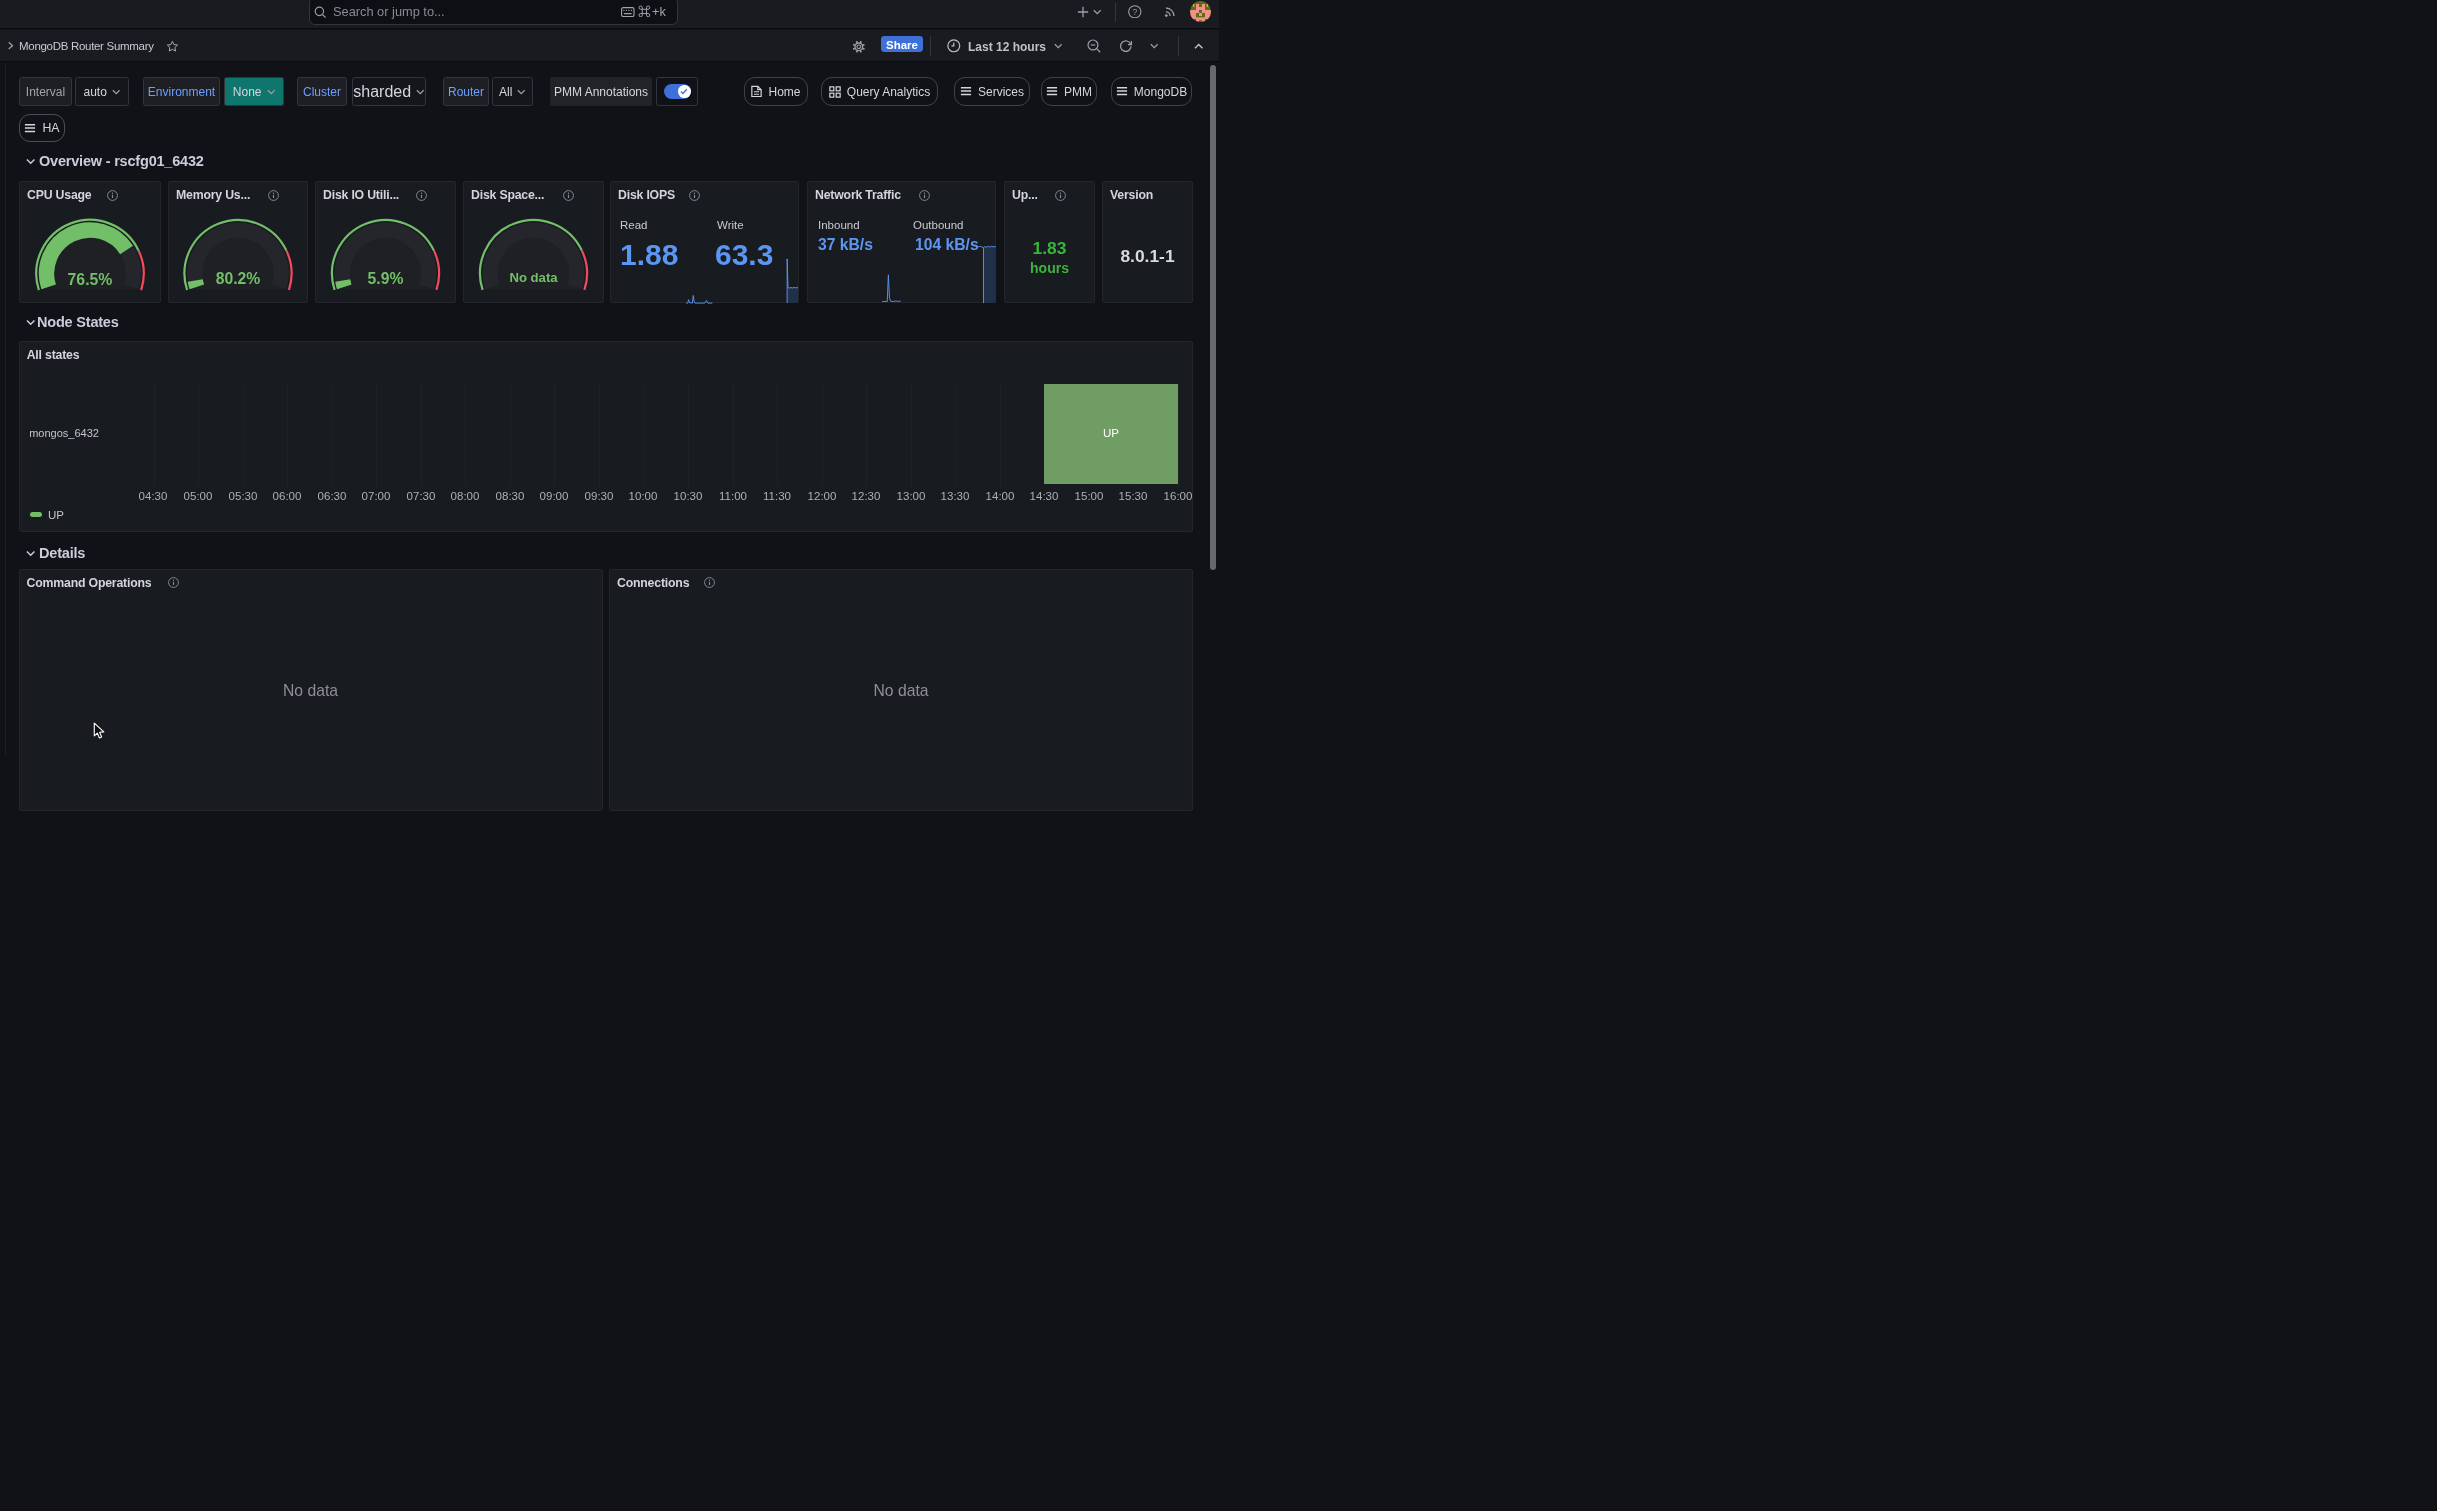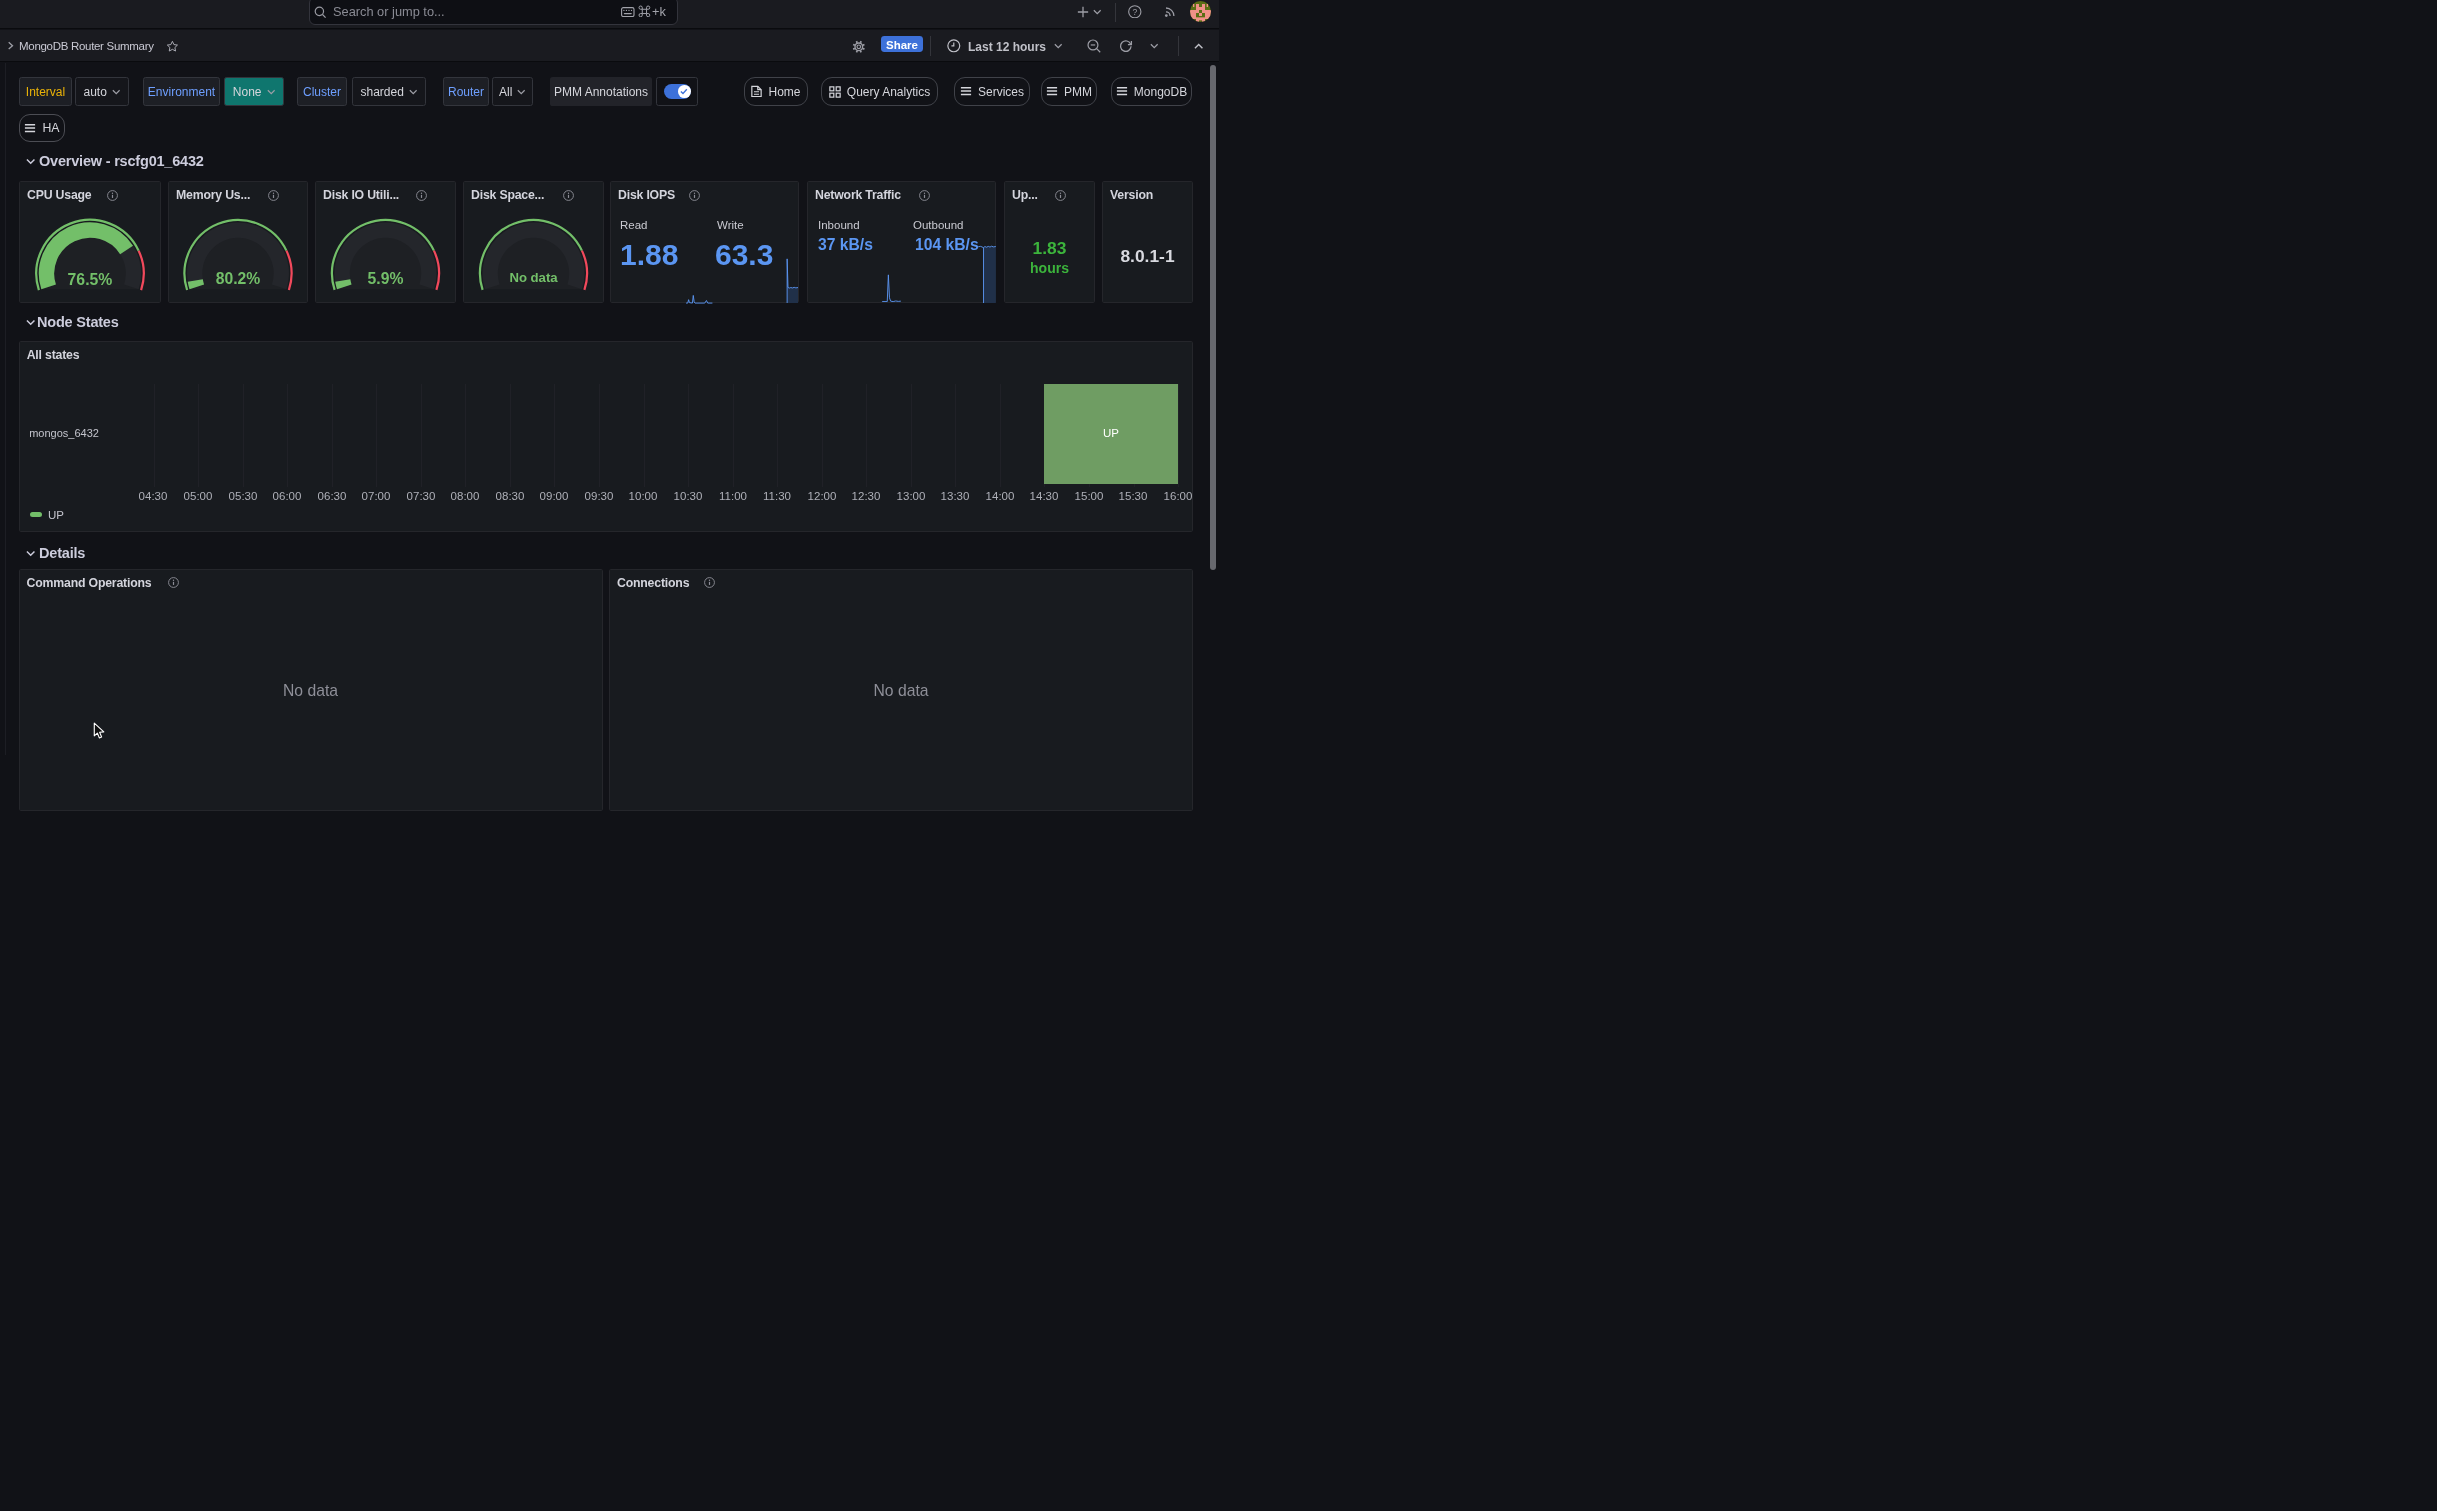--- a/index.html
+++ b/index.html
@@ -118,42 +118,42 @@
   </svg>
 <svg class="ico" style="left:1150px;top:43px" width="8.5" height="6" viewBox="0 0 10 7">
     <path d="M1 1.5 L5 5.5 L9 1.5" fill="none" stroke="#9d9ea6" stroke-width="1.5"></path>
   </svg>
 <div class="abs" style="left:1178px;top:36px;width:0.9px;height:19.6px;background:#34353b"></div>
 <svg class="ico" style="left:1194px;top:43px" width="9.4" height="6.8" viewBox="0 0 10 7">
     <path d="M1 5.5 L5 1.5 L9 5.5" fill="none" stroke="#c0c1c8" stroke-width="1.5"></path>
   </svg>
 <div class="abs" style="left:4.7px;top:63px;width:0.9px;height:692px;background:#1d1e24"></div>
 <div class="vbox" style="left:19px;top:77px;width:53px;background:#1d1f25">
-    <span style="color:#eab308;font-size:12px">Interval</span>
+    <span style="color:#a3a3a3;font-size:12px">Interval</span>
   </div>
 <div class="vbox" style="left:75px;top:77px;width:54px;background:#15161b">
     <span style="color:#d5d6dc;font-size:12px;margin-right:6px">auto</span>
     <svg width="8.5" height="6" viewBox="0 0 10 7" style="margin-top:1.7px;margin-left:-0.9px">
       <path d="M1 1.5 L5 5.5 L9 1.5" fill="none" stroke="#9d9ea6" stroke-width="1.5"></path>
     </svg>
   </div>
 <div class="vbox" style="left:143px;top:77px;width:77px;background:#1d1f25">
     <span style="color:#6e9fff;font-size:12px">Environment</span>
   </div>
 <div class="vbox" style="left:224px;top:77px;width:60px;background:#0f766e">
     <span style="color:#d5d6dc;font-size:12px;margin-right:6px">None</span>
     <svg width="8.5" height="6" viewBox="0 0 10 7" style="margin-top:1.7px;margin-left:-0.9px">
       <path d="M1 1.5 L5 5.5 L9 1.5" fill="none" stroke="#9d9ea6" stroke-width="1.5"></path>
     </svg>
   </div>
 <div class="vbox" style="left:297px;top:77px;width:50px;background:#1d1f25">
     <span style="color:#6e9fff;font-size:12px">Cluster</span>
   </div>
 <div class="vbox" style="left:352px;top:77px;width:74px;background:#15161b">
-    <span style="color:#d5d6dc;font-size:12px;margin-right:6px">sharded</span>
+    <span style="color:#d5d6dc;font-size:16px;margin-right:6px">sharded</span>
     <svg width="8.5" height="6" viewBox="0 0 10 7" style="margin-top:1.7px;margin-left:-0.9px">
       <path d="M1 1.5 L5 5.5 L9 1.5" fill="none" stroke="#9d9ea6" stroke-width="1.5"></path>
     </svg>
   </div>
 <div class="vbox" style="left:443px;top:77px;width:46px;background:#1d1f25">
     <span style="color:#6e9fff;font-size:12px">Router</span>
   </div>
 <div class="vbox" style="left:492px;top:77px;width:41px;background:#15161b">
     <span style="color:#d5d6dc;font-size:12px;margin-right:6px">All</span>
     <svg width="8.5" height="6" viewBox="0 0 10 7" style="margin-top:1.7px;margin-left:-0.9px">

